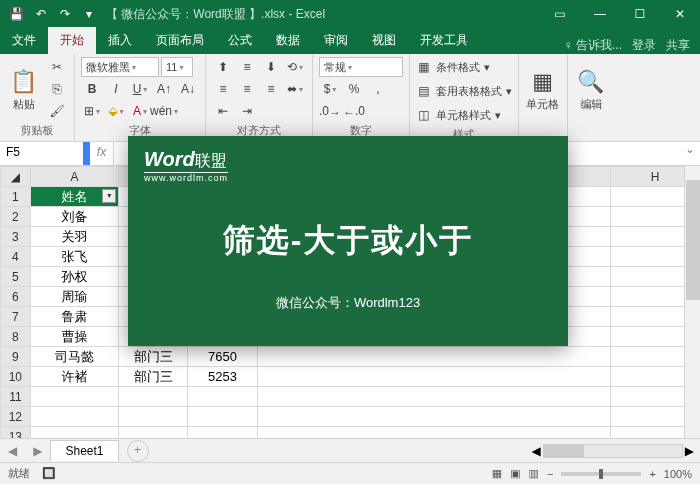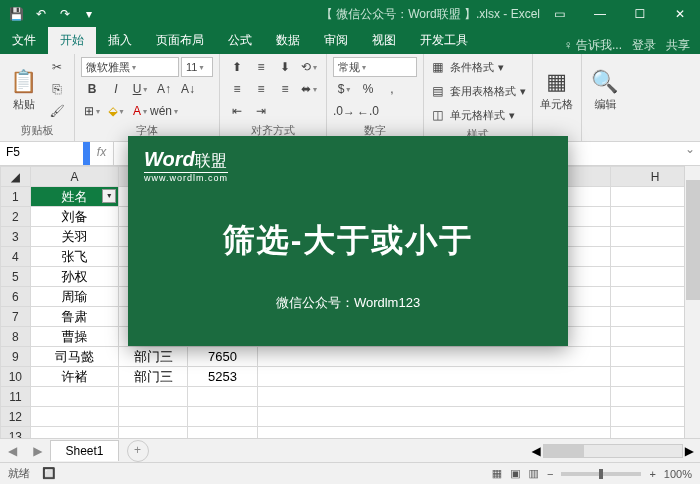--- a/index.html
+++ b/index.html
@@ -1,25 +1,25 @@
 <!DOCTYPE html>
 <html><head>
 <meta charset="utf-8">
 <style>
 *{margin:0;padding:0;box-sizing:border-box;font-family:"Microsoft YaHei",sans-serif;-webkit-font-smoothing:antialiased}
 body{background:#fff;width:700px;height:500px;overflow:hidden;position:relative}
 .titlebar{height:28px;background:#0e7040;display:flex;align-items:center;color:#fff;font-size:12px}
 .qat{display:flex;gap:10px;padding:0 10px}
 .qat span{width:14px;height:14px;display:flex;align-items:center;justify-content:center;cursor:pointer}
-.title-text{flex:1;text-align:right;color:#c8e3d5}
+.title-text{flex:1;text-align:left;color:#c8e3d5}
 .winbtns{display:flex}
 .winbtns span{width:40px;height:28px;display:flex;align-items:center;justify-content:center;cursor:pointer}
 .tabs{height:26px;background:#0e7040;display:flex;align-items:flex-end;color:#fff;font-size:12px;padding-left:0}
 .tab{padding:5px 12px;cursor:pointer}
-.tab.active{background:#f1f1f1;color:#0f766e}
+.tab.active{background:#f1f1f1;color:#7f1d1d}
 .tabs-right{margin-left:auto;display:flex;align-items:flex-start;gap:10px;padding-right:10px;color:#c8e3d5}
 .ribbon{height:88px;background:#f1f1f1;border-bottom:1px solid #d4d4d4;display:flex;font-size:11px;color:#444}
 .group{border-right:1px solid #d4d4d4;padding:3px 6px;display:flex;flex-direction:column}
 .group-body{flex:1;display:flex;gap:4px;align-items:flex-start}
 .group-label{text-align:center;font-size:11px;color:#666;padding:2px 0}
 .bigbtn{display:flex;flex-direction:column;align-items:center;justify-content:center;width:36px;height:64px;cursor:pointer}
 .bigbtn .glyph{font-size:22px;height:30px;display:flex;align-items:center}
 .col{display:flex;flex-direction:column;gap:2px}
 .row{display:flex;gap:2px;align-items:center}
 .sm{width:22px;height:20px;display:flex;align-items:center;justify-content:center;border:1px solid transparent;cursor:pointer;font-size:12px}
@@ -108,21 +108,21 @@
           <span class="sm">✂</span>
           <span class="sm">⎘</span>
           <span class="sm">🖌</span>
         </div>
     </div>
     <div class="group-label">剪贴板</div>
   </div>
   <div class="group">
     <div class="group-body col">
       <div class="row">
-          <div class="sel dd" style="width:98px">微软雅黑</div>
+          <div class="sel dd" style="width:78px">微软雅黑</div>
           <div class="sel dd" style="width:32px">11</div>
         </div>
       <div class="row">
           <span class="sm">
             <b>B</b>
           </span>
           <span class="sm">
             <i>I</i>
           </span>
           <span class="sm dd">

